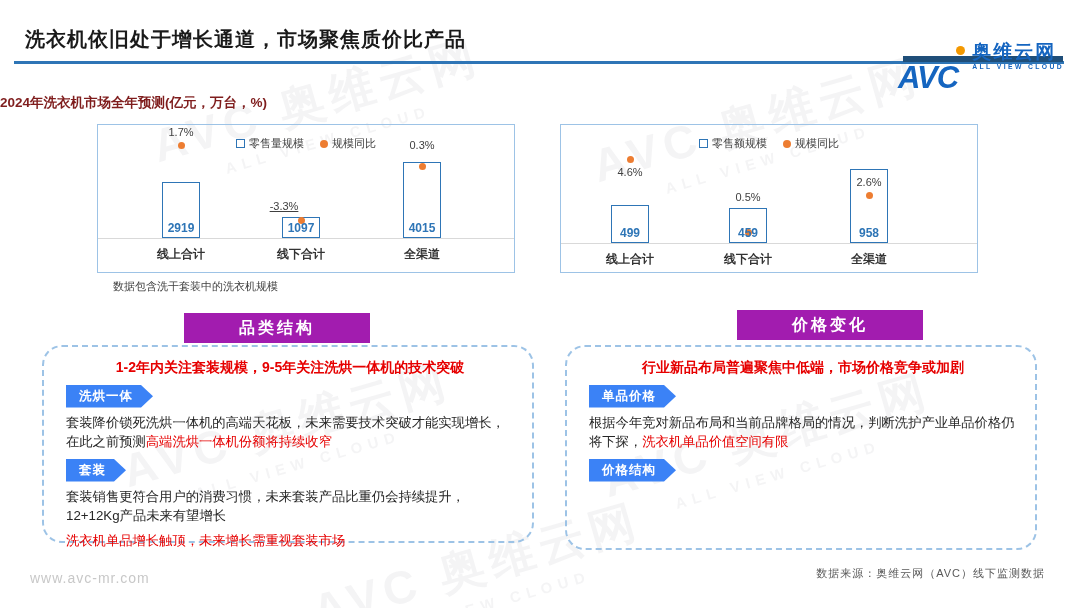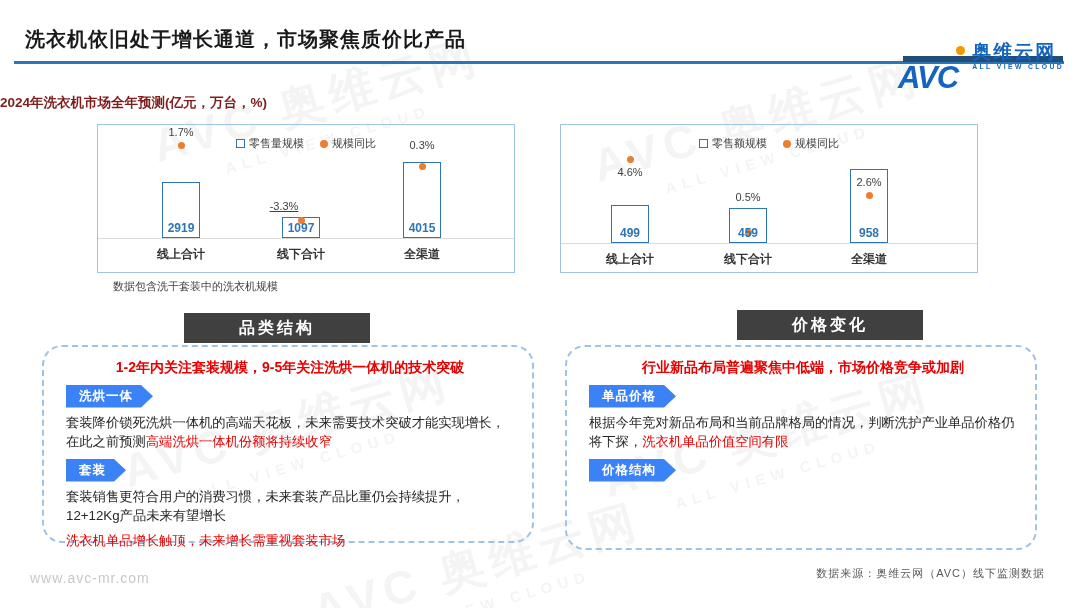--- a/index.html
+++ b/index.html
@@ -36,21 +36,21 @@
   .legend-dot { width:8px; height:8px; border-radius:50%; background:#ed7d31; display:inline-block; }
   .baseline { position:absolute; left:0; right:0; height:1px; background:#d9d9d9; }
   .bar { position:absolute; width:38px; background:#fff; border:1.5px solid #2e75b6; z-index:2; }
   .yoy-dot { position:absolute; width:7px; height:7px; border-radius:50%; background:#ed7d31; z-index:3; }
   .bar-value { position:absolute; width:80px; text-align:center; font-size:12px; font-weight:bold; color:#2e75b6; z-index:4; }
   .cat-label { position:absolute; width:110px; text-align:center; font-size:12px; font-weight:bold; color:#333; }
   .yoy-label { position:absolute; width:80px; text-align:center; font-size:11px; color:#404040; z-index:4; }
   .chart-note { position:absolute; left:113px; top:279px; font-size:11px; color:#404040; }
 
   
-  .panel-header { position:absolute; width:186px; height:30px; background:#404040; color:#fff; font-size:16px; font-weight:bold; text-align:center; line-height:30px; letter-spacing:3px; z-index:3; }
+  .panel-header { position:absolute; width:186px; height:30px; background:#a21caf; color:#fff; font-size:16px; font-weight:bold; text-align:center; line-height:30px; letter-spacing:3px; z-index:3; }
   .ph-left { left:184px; top:313px; }
   .ph-right { left:737px; top:310px; }
   .panel { position:absolute; border:2px dashed #9dc3e6; border-radius:20px; padding:12px 18px 0 22px; }
   .panel-left { left:42px; top:345px; width:492px; height:198px; }
   .panel-right { left:565px; top:345px; width:472px; height:205px; }
   .subtitle { text-align:center; font-size:14px; font-weight:bold; color:#e60000; }
   .tag { display:inline-block; margin:8px 0 5px; background:#3b82f6; color:#fff; font-size:12.5px; font-weight:bold; line-height:1; padding:5px 20px 5px 13px; clip-path:polygon(0 0, calc(100% - 12px) 0, 100% 50%, calc(100% - 12px) 100%, 0 100%); letter-spacing:1px; }
   .body-text { font-size:13.3px; line-height:1.45; color:#262626; }
   .red { color:#e60000; }
   .footnote { margin-top:7px; font-size:13.3px; font-weight:normal; color:#e60000; }

